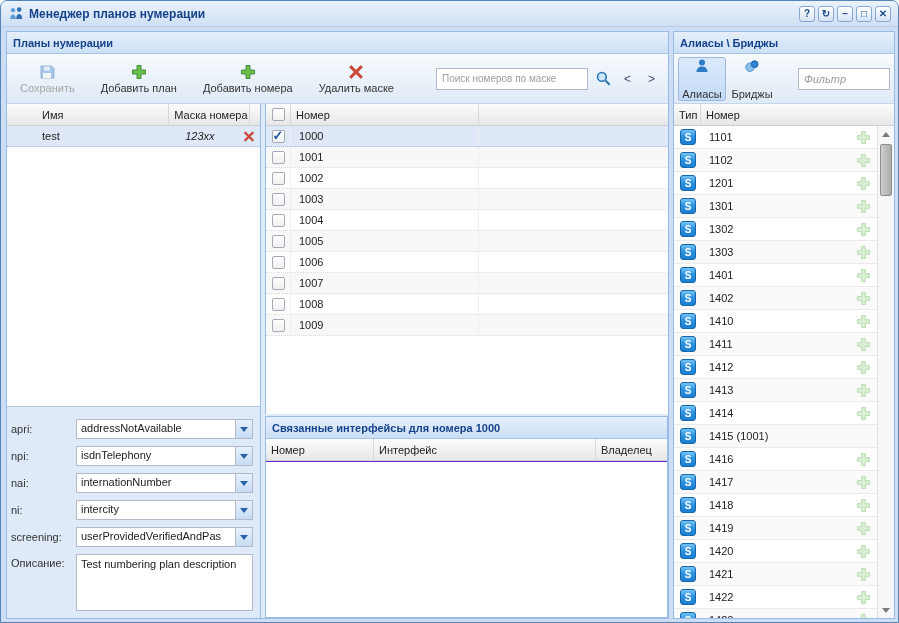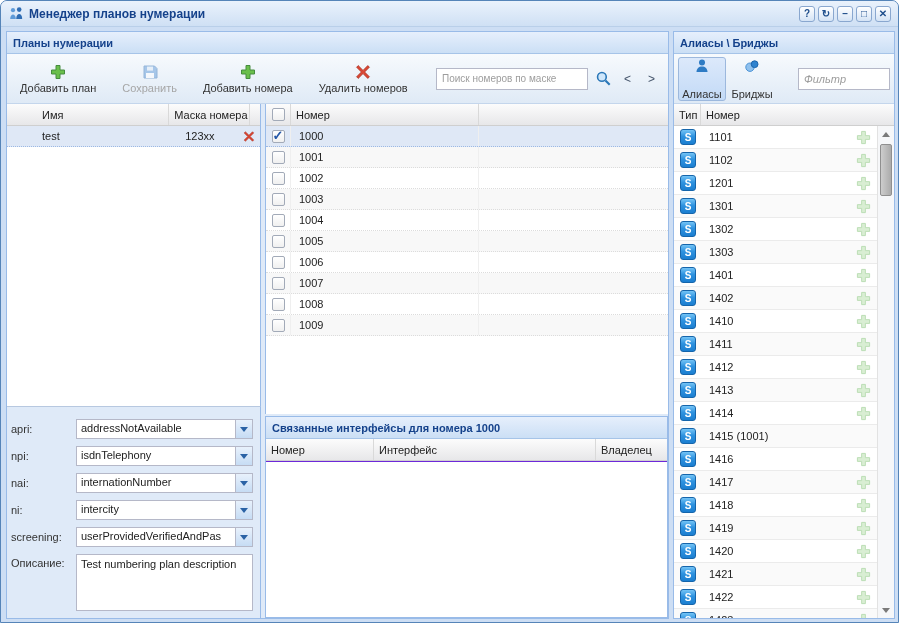--- a/index.html
+++ b/index.html
@@ -59,21 +59,21 @@
 
   .cb { width:13px; height:13px; border:1px solid #a2aab8; border-radius:2px;
         background:linear-gradient(#fff,#f0f0f0); position:relative; flex:0 0 auto; }
   .cb.checked::after { content:"✓"; position:absolute; top:-3px; left:0px; color:#2457a8;
                        font-size:13px; font-weight:bold; }
 
   
   .plans-grid { position:absolute; left:0; top:72px; width:254px; height:303px;
                 background:#fff; border-right:1px solid #99bbe8; border-bottom:1px solid #b7c8e0; }
   .pg-name  { width:145px;margin-left:30px; }
-  .pg-mask  { width:88px; justify-content:center; }
+  .pg-mask  { width:88px; justify-content:center;font-style:italic; }
   .pg-del   { width:24px; justify-content:center; border-right:none; }
   .pg-mask-h{ width:88px; }
   .row .cell { padding:0 5px; height:100%; display:flex; align-items:center; overflow:hidden; }
   .redx { width:15px; height:15px; }
 
   
   .numbers-grid { position:absolute; left:258px; top:72px; right:0; height:310px;
                   background:#fff; border-left:1px solid #99bbe8; }
   .ng-cb  { width:25px; justify-content:center; }
   .ng-num { width:188px; }
@@ -161,45 +161,45 @@
       <div class="win-btn">–</div>
       <div class="win-btn">□</div>
       <div class="win-btn">✕</div>
     </div>
   </div>
 
   <div class="panel plans-panel">
     <div class="panel-header">Планы нумерации</div>
 
     <div class="toolbar">
-      <div class="tb-btn">
-        <svg class="ico" viewBox="0 0 16 16">
-          <path d="M6 1.5h4v4.5H14.5v4H10V14.5H6V10H1.5V6H6z" fill="#6abf4b" stroke="#468c3f"></path>
-        </svg>
-        <span>Добавить план</span>
-      </div>
       <div class="tb-btn disabled">
         <svg class="ico" viewBox="0 0 16 16">
           <path d="M2 2h10.5L15 4.5V14H2z" fill="#4f8fd4" stroke="#2b6bb0"></path>
           <rect x="5" y="2.6" width="6" height="4" fill="#dce9f7"></rect>
           <rect x="4" y="9" width="8" height="5" fill="#fff"></rect>
         </svg>
         <span>Сохранить</span>
       </div>
       <div class="tb-btn">
         <svg class="ico" viewBox="0 0 16 16">
           <path d="M6 1.5h4v4.5H14.5v4H10V14.5H6V10H1.5V6H6z" fill="#6abf4b" stroke="#468c3f"></path>
         </svg>
+        <span>Добавить план</span>
+      </div>
+      <div class="tb-btn">
+        <svg class="ico" viewBox="0 0 16 16">
+          <path d="M6 1.5h4v4.5H14.5v4H10V14.5H6V10H1.5V6H6z" fill="#6abf4b" stroke="#468c3f"></path>
+        </svg>
         <span>Добавить номера</span>
       </div>
       <div class="tb-btn">
         <svg class="ico" viewBox="0 0 16 16">
           <path d="M3.2 1.6 8 6.4 12.8 1.6 14.4 3.2 9.6 8 14.4 12.8 12.8 14.4 8 9.6 3.2 14.4 1.6 12.8 6.4 8 1.6 3.2z" fill="#dc4633" stroke="#a93325" stroke-width="0.8"></path>
         </svg>
-        <span>Удалить номеров</span>
+        <span>Удалить маске</span>
       </div>
       <div class="search-box">
         <input class="search-input" type="text" placeholder="Поиск номеров по маске" style="">
         <svg class="mag" viewBox="0 0 16 16">
           <circle cx="6.5" cy="6.5" r="4.1" fill="#cfe7fb" stroke="#2a77b8" stroke-width="1.5"></circle>
           <line x1="9.8" y1="9.8" x2="13.8" y2="13.8" stroke="#2a77b8" stroke-width="2"></line>
         </svg>
         <span class="nav-btn">&lt;</span>
         <span class="nav-btn">&gt;</span>
       </div>

